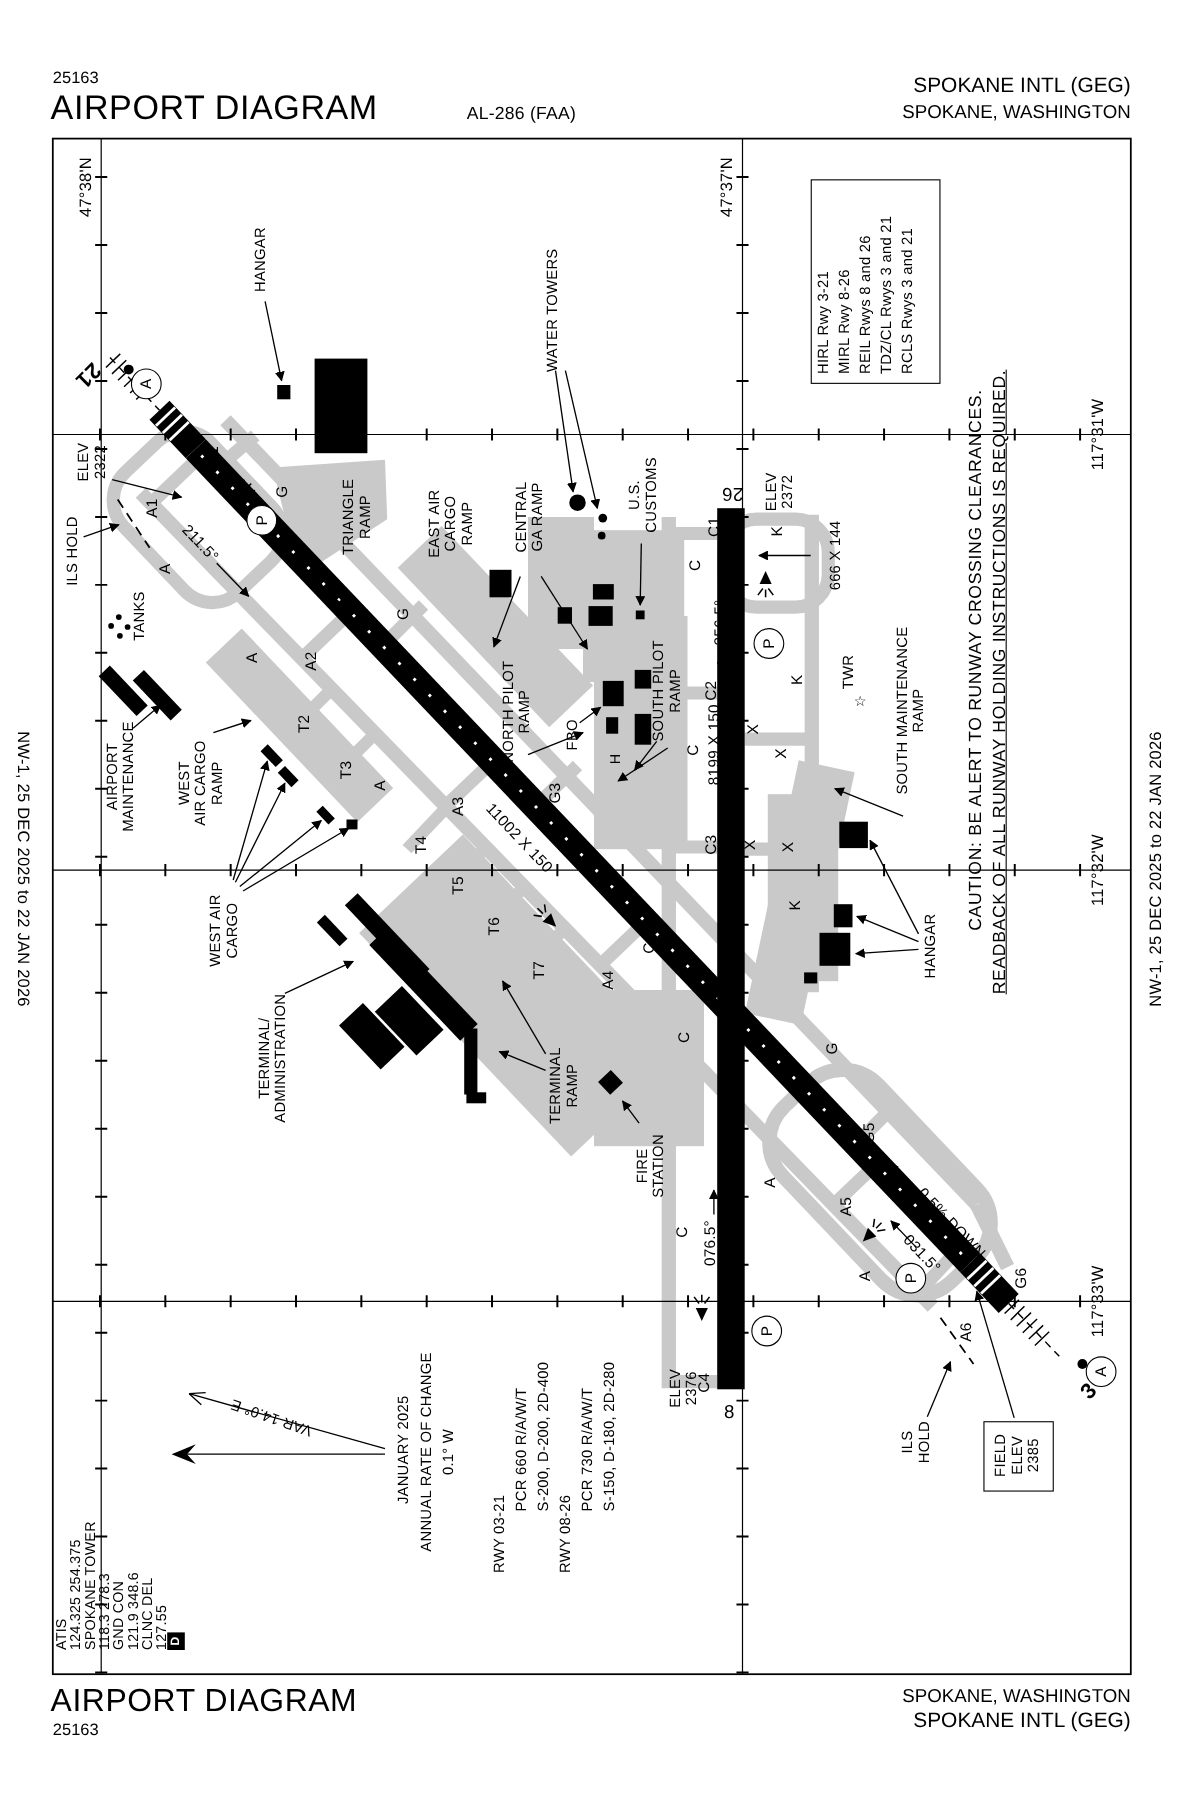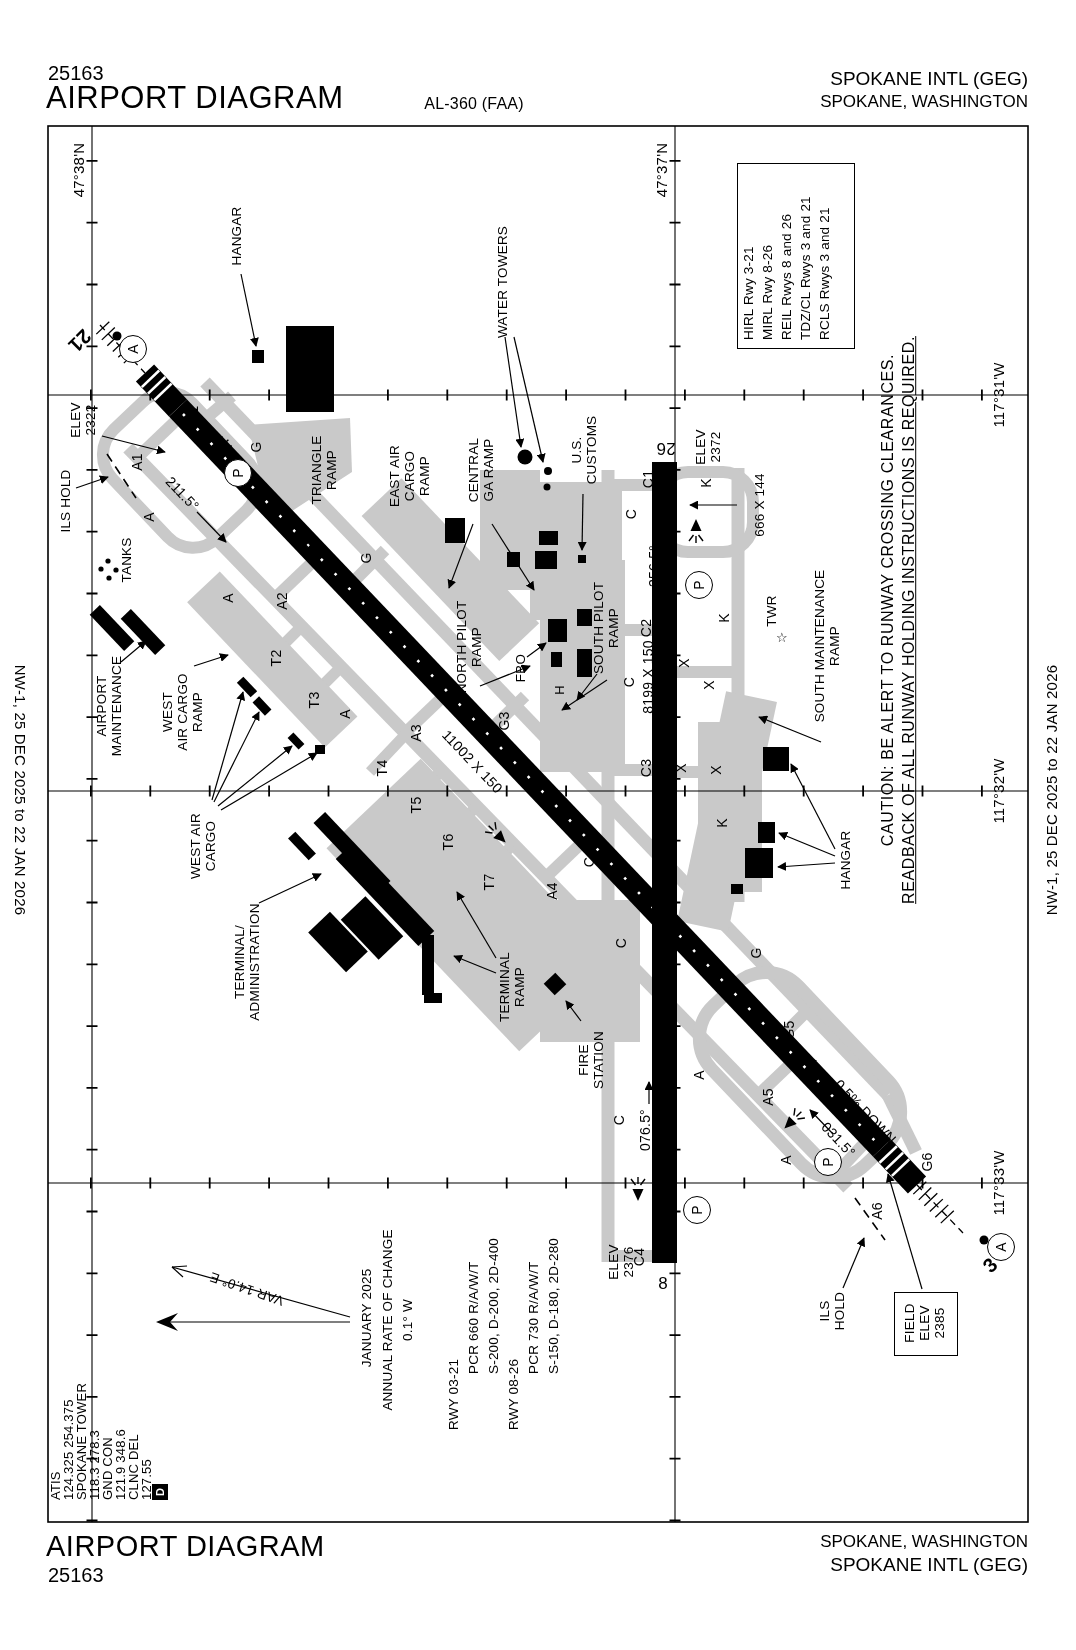--- a/index.html
+++ b/index.html
@@ -12,21 +12,21 @@
   .r90{transform:translate(-50%,-50%) rotate(90deg)}
   .r46{transform:translate(-50%,-50%) rotate(46.5deg)}
   .r135{transform:translate(-50%,-50%) rotate(135deg)}
   .r180{transform:translate(-50%,-50%) rotate(180deg)}
   .rm45{transform:translate(-50%,-50%) rotate(-45deg)}
   .r199{transform:translate(-50%,-50%) rotate(199deg)}
   .col{position:absolute;transform:rotate(-90deg);transform-origin:0 0;white-space:nowrap;font-size:13px;letter-spacing:.2px}
   .fs15{font-size:15px}.fs14{font-size:14px}.fs16{font-size:16px}.fs17{font-size:17px}.fs20{font-size:20px;font-weight:bold}
   .fs13{font-size:13px}
   .und{text-decoration:underline}
-  .hdr-num{position:absolute;font-size:20px}
+  .hdr-num{position:absolute;font-size:15px}
   .hdr-title{position:absolute;font-size:31px;letter-spacing:.5px}
   .hdr-right{position:absolute;right:48px;text-align:right}
   .circle{position:absolute;width:26px;height:26px;border:1.6px solid #000;border-radius:50%;
           background:#fff;display:flex;align-items:center;justify-content:center;transform:translate(-50%,-50%)}
   .circle span{transform:rotate(-90deg);font-size:14px}
   .obox{position:absolute;border:1.5px solid #000;background:#fff}
   .dbox{position:absolute;width:16px;height:16px;background:#000;color:#fff;display:flex;align-items:center;justify-content:center}
   .dbox span{transform:rotate(-90deg);font-size:11px;font-weight:bold}
 </style>
 </head>
@@ -241,21 +241,21 @@
     <line x1="350" y1="1317" x2="172" y2="1267"></line>
     <line x1="172" y1="1267" x2="187" y2="1266"></line>
         <line x1="172" y1="1267" x2="183" y2="1277"></line>
     <line x1="350" y1="1322" x2="168" y2="1322"></line>
     <polygon points="156,1322 178,1313 170,1322 178,1331" fill="#000" stroke="none"></polygon>
   </g>
 </svg>
 
 <div class="hdr-num" style="left:48px;top:62px">25163</div>
 <div class="hdr-title" style="left:46px;top:80px">AIRPORT DIAGRAM</div>
-<div class="lbl h0 fs16" style="left:474px;top:104px;white-space:nowrap">AL-360 (FAA)</div>
+<div class="lbl h0 fs16" style="left:474px;top:104px;white-space:nowrap">AL-286 (FAA)</div>
 <div class="hdr-right" style="top:68px;font-size:19px">SPOKANE INTL (GEG)</div>
 <div class="hdr-right" style="top:92px;font-size:17px">SPOKANE, WASHINGTON</div>
 
 <div class="lbl r90 fs15" style="left:20px;top:790px;white-space:nowrap">NW-1,  25 DEC 2025  to  22 JAN 2026</div>
 <div class="lbl fs15" style="left:1052px;top:790px;white-space:nowrap">NW-1,  25 DEC 2025  to  22 JAN 2026</div>
 
 <div class="lbl fs15" style="left:79px;top:170px">47°38'N</div>
 <div class="lbl fs15" style="left:662px;top:170px">47°37'N</div>
 <div class="lbl fs15" style="left:999px;top:395px">117°31'W</div>
 <div class="lbl fs15" style="left:999px;top:791px">117°32'W</div>

